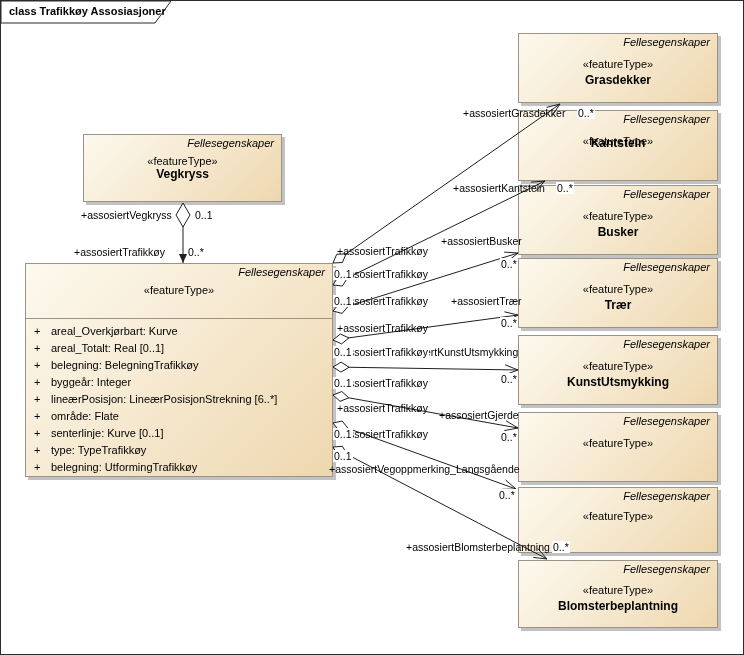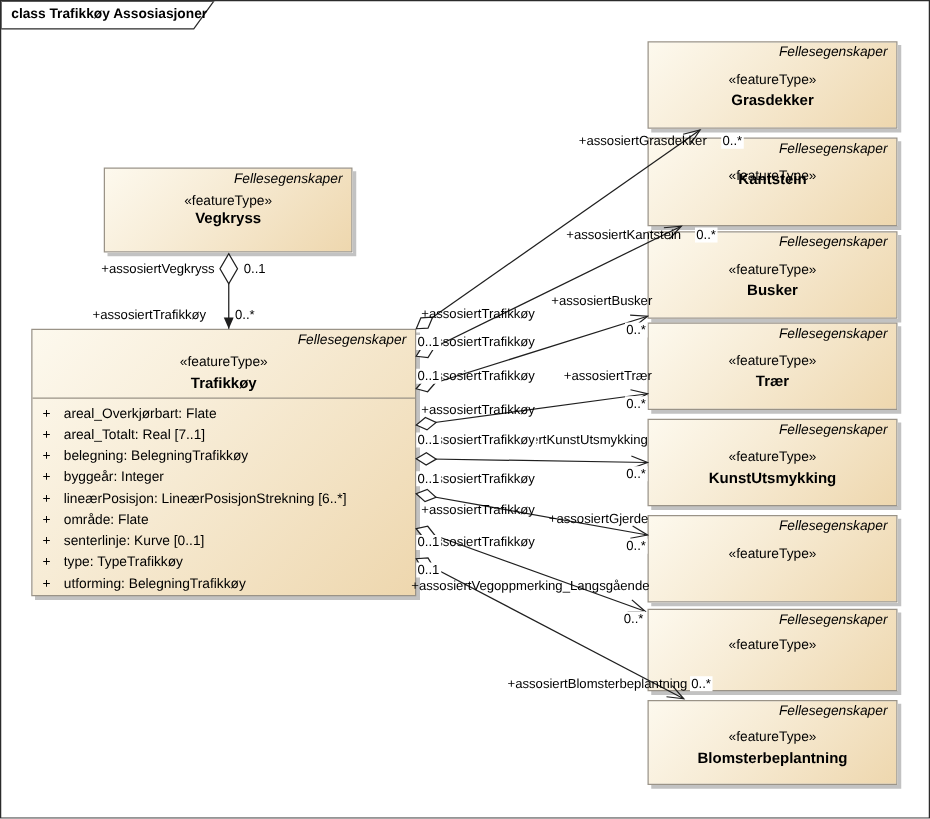--- a/index.html
+++ b/index.html
@@ -48,29 +48,28 @@
 <div class="canvas">
   <div id="boxes">
       <div class="uml-box" style="left: 83px; top: 134px; width: 199px; height: 68px;">
         <span class="box-note">Fellesegenskaper</span>
         <div class="box-stereo" style="top: 20px;">«featureType»</div>
         <div class="box-name" style="top: 32px;">Vegkryss</div>
       </div>
       <div class="uml-box" style="left: 25px; top: 263px; width: 308px; height: 214px;">
         <span class="box-note">Fellesegenskaper</span>
         <div class="box-stereo" style="top: 20px;">«featureType»</div>
-        <div class="box-name" style="top: 35px;">Trafikkøy</div>
         <div class="attr-compartment" style="top: 54px;">
           <div class="attr-row">
             <span class="attr-vis">+</span>
-            <span class="attr-text">areal_Overkjørbart: Flate</span>
-          </div>
-          <div class="attr-row">
-            <span class="attr-vis">+</span>
-            <span class="attr-text">areal_Totalt: Real [7..1]</span>
+            <span class="attr-text">areal_Overkjørbart: Kurve</span>
+          </div>
+          <div class="attr-row">
+            <span class="attr-vis">+</span>
+            <span class="attr-text">areal_Totalt: Real [0..1]</span>
           </div>
           <div class="attr-row">
             <span class="attr-vis">+</span>
             <span class="attr-text">belegning: BelegningTrafikkøy</span>
           </div>
           <div class="attr-row">
             <span class="attr-vis">+</span>
             <span class="attr-text">byggeår: Integer</span>
           </div>
           <div class="attr-row">
@@ -84,21 +83,21 @@
           <div class="attr-row">
             <span class="attr-vis">+</span>
             <span class="attr-text">senterlinje: Kurve [0..1]</span>
           </div>
           <div class="attr-row">
             <span class="attr-vis">+</span>
             <span class="attr-text">type: TypeTrafikkøy</span>
           </div>
           <div class="attr-row">
             <span class="attr-vis">+</span>
-            <span class="attr-text">utforming: BelegningTrafikkøy</span>
+            <span class="attr-text">belegning: UtformingTrafikkøy</span>
           </div>
         </div>
       </div>
       <div class="uml-box" style="left: 518px; top: 33px; width: 200px; height: 70px;">
         <span class="box-note">Fellesegenskaper</span>
         <div class="box-stereo" style="top: 24px;">«featureType»</div>
         <div class="box-name" style="top: 39px;">Grasdekker</div>
       </div>
       <div class="uml-box" style="left: 518px; top: 110px; width: 200px; height: 71px;">
         <span class="box-note">Fellesegenskaper</span>

